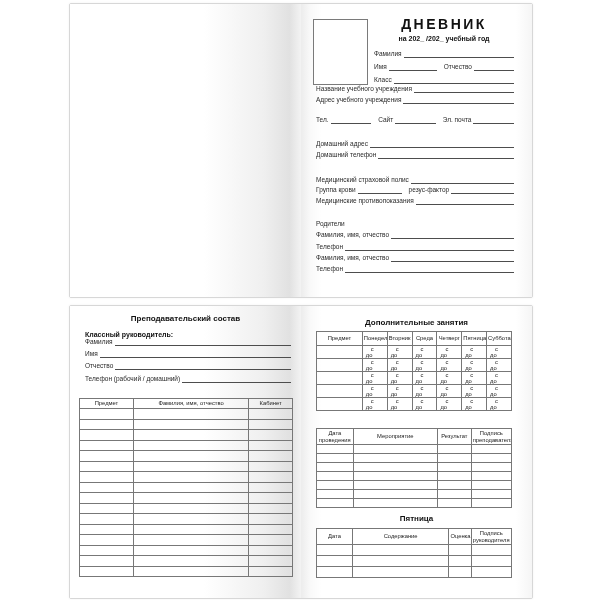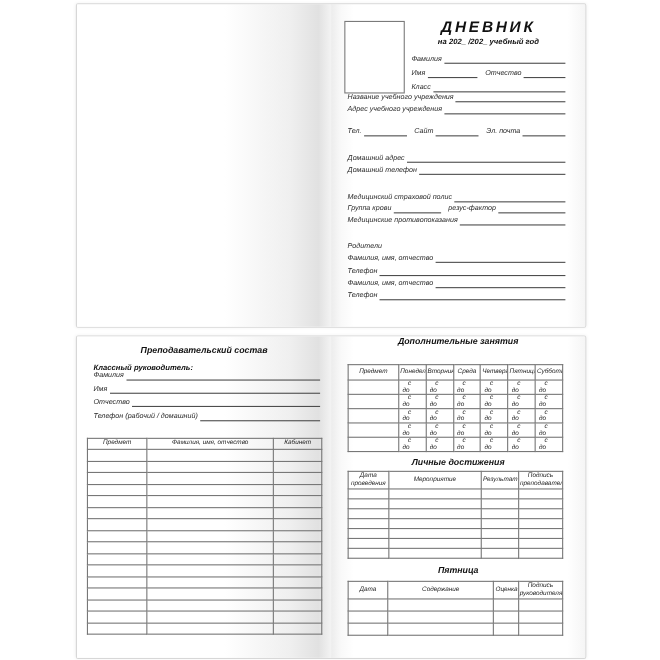--- a/index.html
+++ b/index.html
@@ -7,21 +7,21 @@
     width:600px;height:600px;background:#ffffff;position:relative;
     font-family:"Liberation Sans", sans-serif;color:#1f1f1f;overflow:hidden;
   }
   .spread{
     position:absolute;left:69px;width:462px;display:flex;
     border:1px solid #d7d7d7;border-radius:2px;background:#fff;
     box-shadow:0 0 3px rgba(0,0,0,0.05);
   }
   .spread-top{top:3px;height:293px;}
   .spread-bottom{top:305px;height:292px;}
-  .page{position:relative;width:231px;height:100%;overflow:hidden;font-style:italic;}
+  .page{position:relative;width:231px;height:100%;overflow:hidden;}
   .page-left{background:linear-gradient(90deg,#ffffff 0%,#ffffff 58%,#efefef 84%,#e1e1e1 95%,#f3f3f3 100%);}
   .page-right{background:linear-gradient(90deg,#ececec 0%,#f9f9f9 4%,#ffffff 9%,#ffffff 93%,#f5f5f5 100%);}
 
   
   .frow{position:absolute;display:flex;align-items:flex-end;height:10px;}
   .flabel{font-size:6.5px;line-height:8px;white-space:nowrap;padding-right:2px;color:#2a2a2a;}
   .flabel.mid{padding-left:7px;}
   .fline{border-bottom:1px solid #4d4d4d;flex:1;height:8px;}
   .fline.f12{flex:1.2;}
   .fline.f07{flex:0.7;}
@@ -68,21 +68,21 @@
   .ach-tbl th:nth-child(4){width:20.4%;}
 
   .prac-tbl{left:15px;top:222px;width:196px;}
   .prac-tbl thead tr{height:13px;}
   .prac-tbl tbody tr{height:11px;}
   .prac-tbl th:nth-child(1){width:18%;}
   .prac-tbl th:nth-child(2){width:51%;}
   .prac-tbl th:nth-child(3){width:10.5%;}
   .prac-tbl th:nth-child(4){width:20.5%;}
 
-  .t1{top:0;}
+  .t1{top:12px;}
   .t2{top:110px;}
   .t3{top:208px;}
 </style>
 </head>
 <body>
 
 <div class="spread spread-top">
   <div class="page page-left"></div>
   <div class="page page-right">
     <div class="photo-box"></div>
@@ -428,21 +428,20 @@
               </td>
               <td>
                 <div class="cell-line from">с</div>
                 <div class="cell-line to">до</div>
               </td>
             </tr>
           </tbody>
         </table>
       </div>
 
-    <div class="page-title t2">Личные достижения</div>
     <div class="tbl ach-tbl">
         <table>
           <thead>
             <tr>
               <th>Дата проведения</th>
               <th>Мероприятие</th>
               <th>Результат</th>
               <th>Подпись преподавателя</th>
             </tr>
           </thead>

